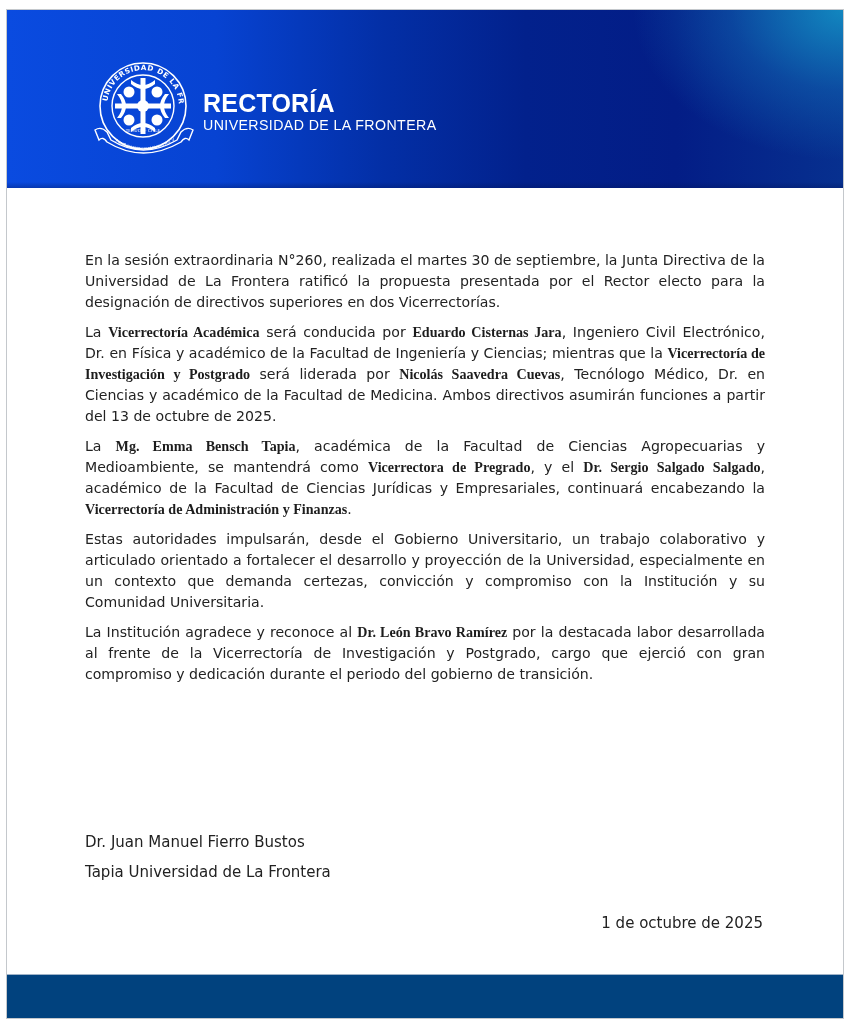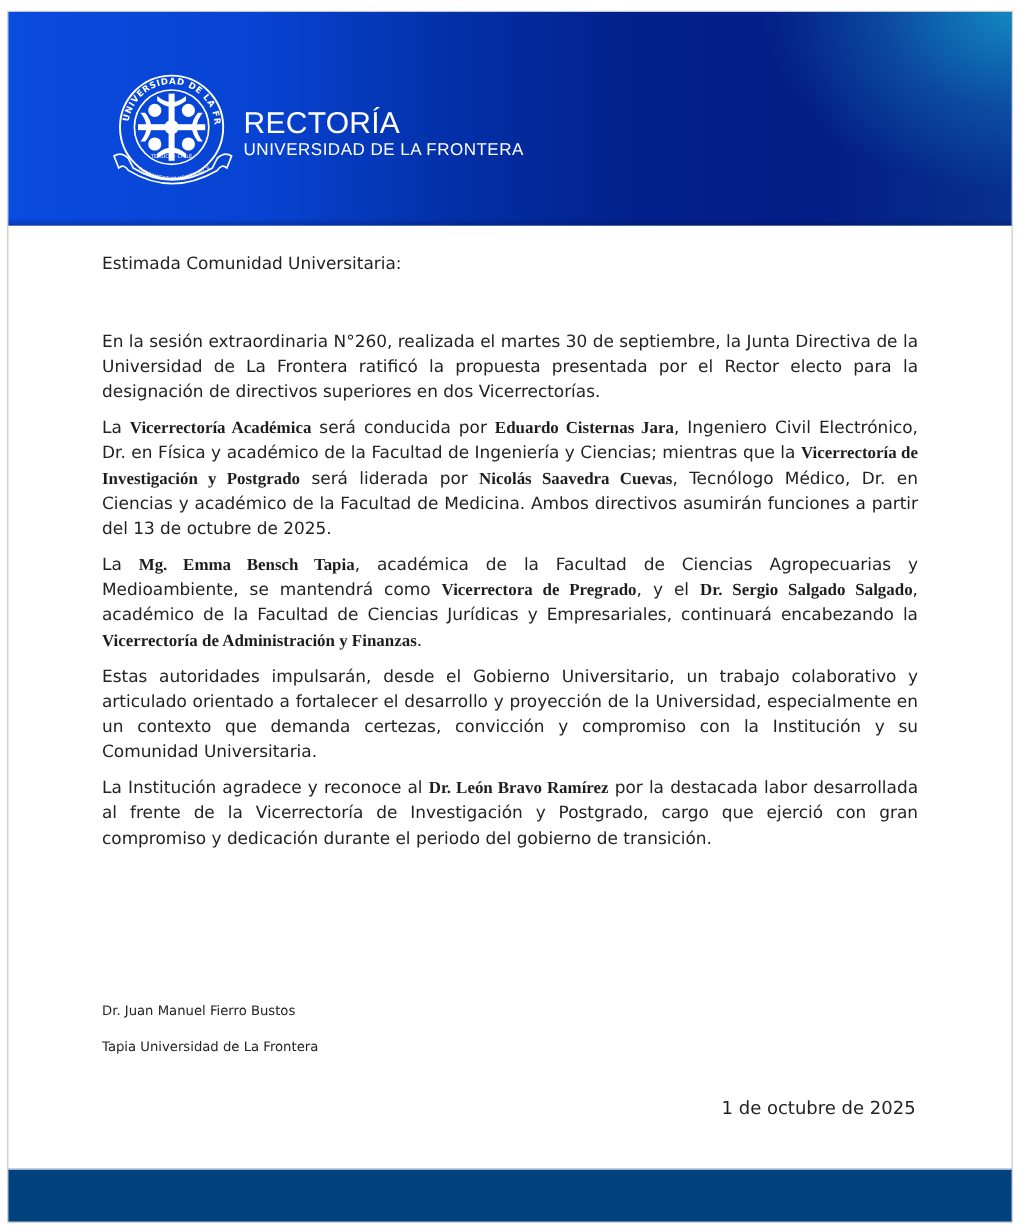--- a/index.html
+++ b/index.html
@@ -35,21 +35,21 @@
   }
   .logo svg { width: 100%; height: 100%; display: block; }
 
   .brand {
     position: absolute;
     left: 196px; top: 80px;
     color: #ffffff;
   }
   .brand-title {
     font-family: "Liberation Sans", sans-serif;
-    font-weight: normal;
+    font-weight: bold;
     font-size: 25px;
     letter-spacing: 0.2px;
     line-height: 26px;
   }
   .brand-sub {
     font-family: "Liberation Sans", sans-serif;
     font-size: 14.2px;
     letter-spacing: 0.4px;
     line-height: 16px;
     margin-top: 1px;
@@ -68,21 +68,21 @@
   .para {
     text-align: justify;
     margin-top: 9px;
   }
   .para.first { margin-top: 44px; }
   .para b { font-weight: bold; color: #1d1d1d; font-family: Liberation Serif, serif; }
 
   .signature {
     position: absolute;
     left: 78px; top: 822px;
-    font-size: 11px;
+    font-size: 15px;
     line-height: 21px;
   }
   .signature div + div { margin-top: 9px; }
 
   .date {
     position: absolute;
     right: 80px; top: 903px;
     font-size: 15px;
     line-height: 21px;
   }
@@ -138,21 +138,20 @@
       </svg>
     </div>
 
     <div class="brand">
       <div class="brand-title">RECTORÍA</div>
       <div class="brand-sub">UNIVERSIDAD DE LA FRONTERA</div>
     </div>
   </div>
 
   <div class="body-text">
-    <div class="greeting">Estimada Comunidad Universitaria:</div>
     <div id="paragraphs">
         <div class="para first"><span>En la sesión extraordinaria N°260, realizada el martes 30 de septiembre, la Junta Directiva de la Universidad de La Frontera ratificó la propuesta presentada por el Rector electo para la designación de directivos superiores en dos Vicerrectorías.</span></div>
         <div class="para"><span>La </span><b>Vicerrectoría Académica</b><span> será conducida por </span><b>Eduardo Cisternas Jara</b><span>, Ingeniero Civil Electrónico, Dr. en Física y académico de la Facultad de Ingeniería y Ciencias; mientras que la </span><b>Vicerrectoría de Investigación y Postgrado</b><span> será liderada por </span><b>Nicolás Saavedra Cuevas</b><span>, Tecnólogo Médico, Dr. en Ciencias y académico de la Facultad de Medicina. Ambos directivos asumirán funciones a partir del 13 de octubre de 2025.</span></div>
         <div class="para"><span>La </span><b>Mg. Emma Bensch Tapia</b><span>, académica de la Facultad de Ciencias Agropecuarias y Medioambiente, se mantendrá como </span><b>Vicerrectora de Pregrado</b><span>, y el </span><b>Dr. Sergio Salgado Salgado</b><span>, académico de la Facultad de Ciencias Jurídicas y Empresariales, continuará encabezando la </span><b>Vicerrectoría de Administración y Finanzas</b><span>.</span></div>
         <div class="para"><span>Estas autoridades impulsarán, desde el Gobierno Universitario, un trabajo colaborativo y articulado orientado a fortalecer el desarrollo y proyección de la Universidad, especialmente en un contexto que demanda certezas, convicción y compromiso con la Institución y su Comunidad Universitaria.</span></div>
         <div class="para"><span>La Institución agradece y reconoce al </span><b>Dr. León Bravo Ramírez</b><span> por la destacada labor desarrollada al frente de la Vicerrectoría de Investigación y Postgrado, cargo que ejerció con gran compromiso y dedicación durante el periodo del gobierno de transición.</span></div>
       </div>
   </div>
 
   <div class="signature">

